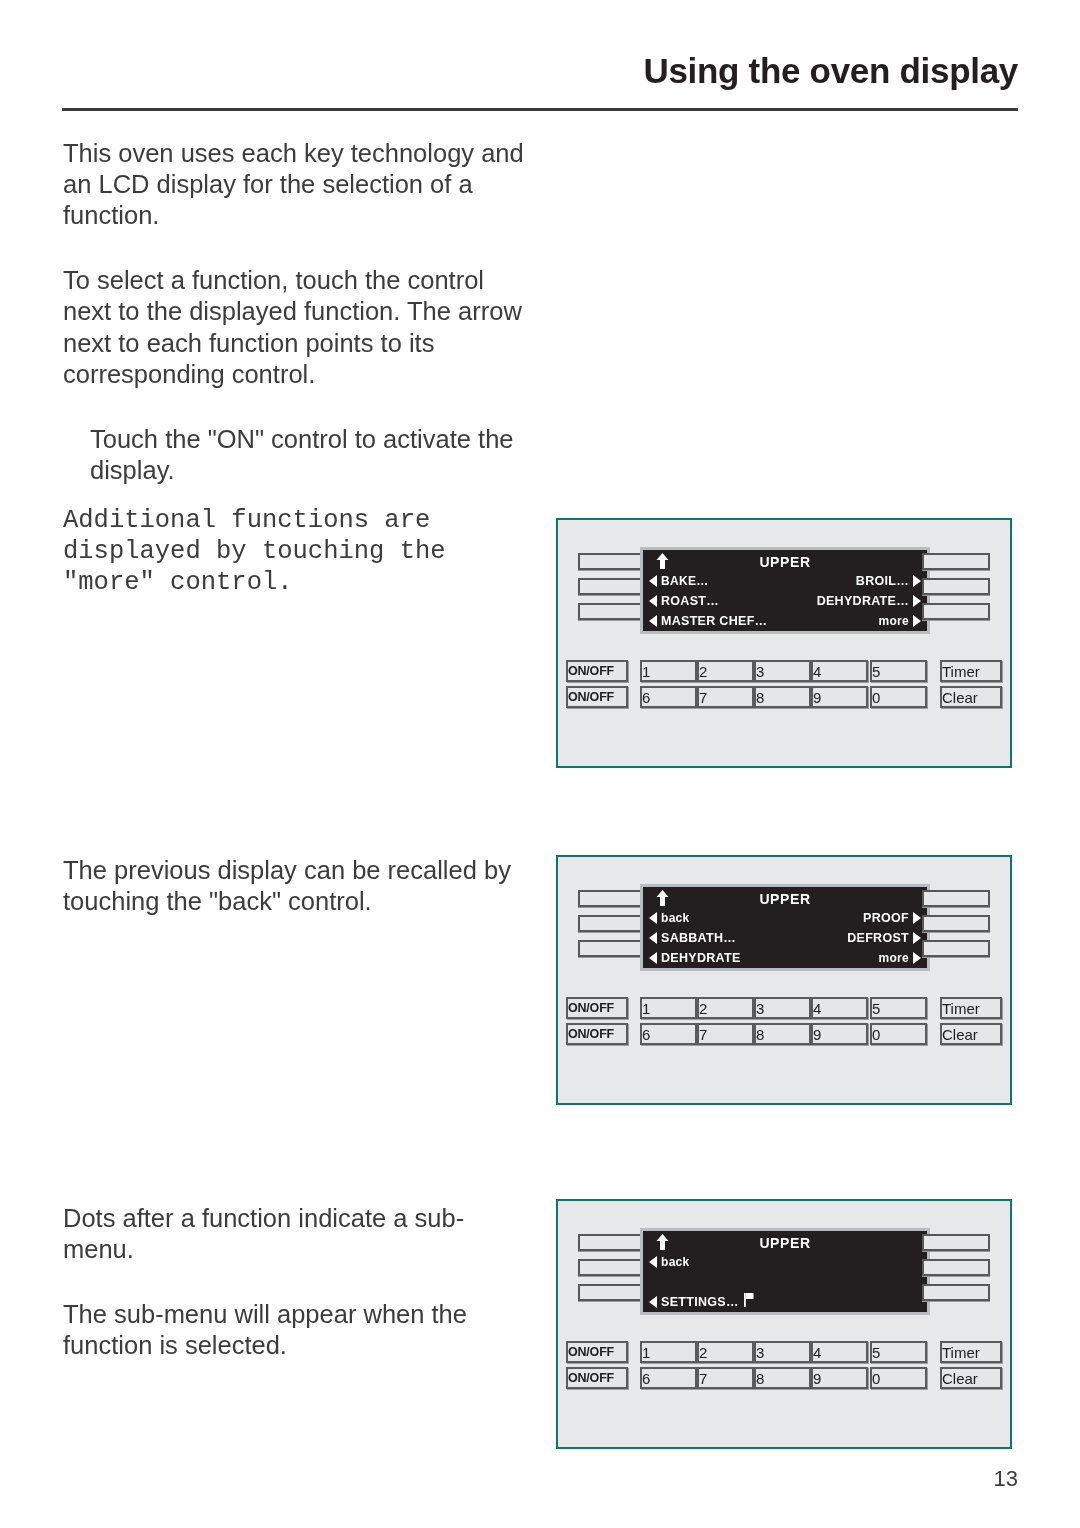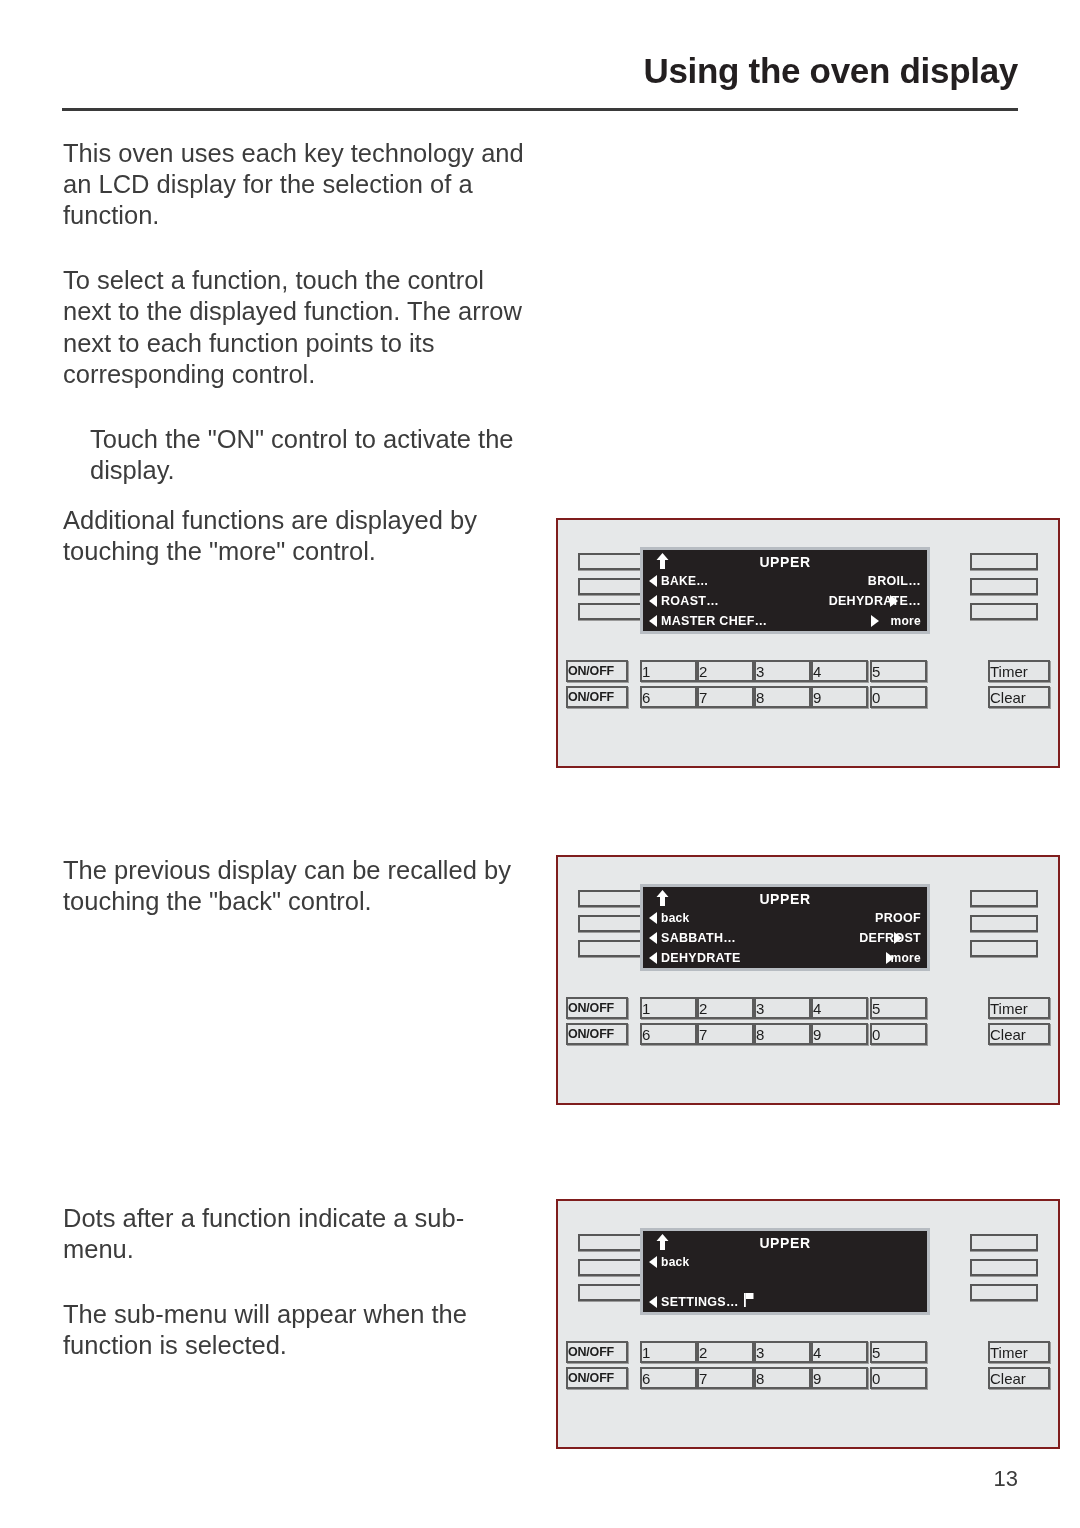--- a/index.html
+++ b/index.html
@@ -51,33 +51,33 @@
     font-size: 25.5px;
     line-height: 1.22;
     color: #3c3c3c;
     margin: 0;
   }
   .para.indented {
     padding-left: 27px;
   }
 
   #blk-intro { top: 138px; }
-  #blk-more  { top: 505px; }
+  #blk-more  { top: 505px; font-family: Liberation Mono, monospace; }
   #blk-back  { top: 855px; }
   #blk-dots  { top: 1203px; }
 
   .para + .para { margin-top: 34px; }
 
   
   .oven-panel {
     position: absolute;
     left: 556px;
-    width: 504px;
+    width: 456px;
     background: #e6e8e9;
-    border: 2px solid #7f1d1d;
+    border: 2px solid #0f766e;
     box-sizing: border-box;
   }
   #panel-1 { top: 518px; height: 250px; }
   #panel-2 { top: 855px; height: 250px; }
   #panel-3 { top: 1199px; height: 250px; }
 
   
   .softkeys {
     position: absolute;
     top: 33px;
@@ -142,21 +142,21 @@
     position: absolute;
     font-size: 12.5px;
     font-weight: bold;
     letter-spacing: 0.3px;
     white-space: nowrap;
     display: flex;
     align-items: center;
     gap: 4px;
   }
   .lcd-item.lt { left: 6px; }
-  .lcd-item.rt { right: 6px; flex-direction: column; }
+  .lcd-item.rt { right: 6px; }
   .lcd-item.lowercase {
     font-size: 12px;
     font-weight: bold;
   }
   .tri {
     width: 0;
     height: 0;
     flex: none;
   }
   .tri-left {

